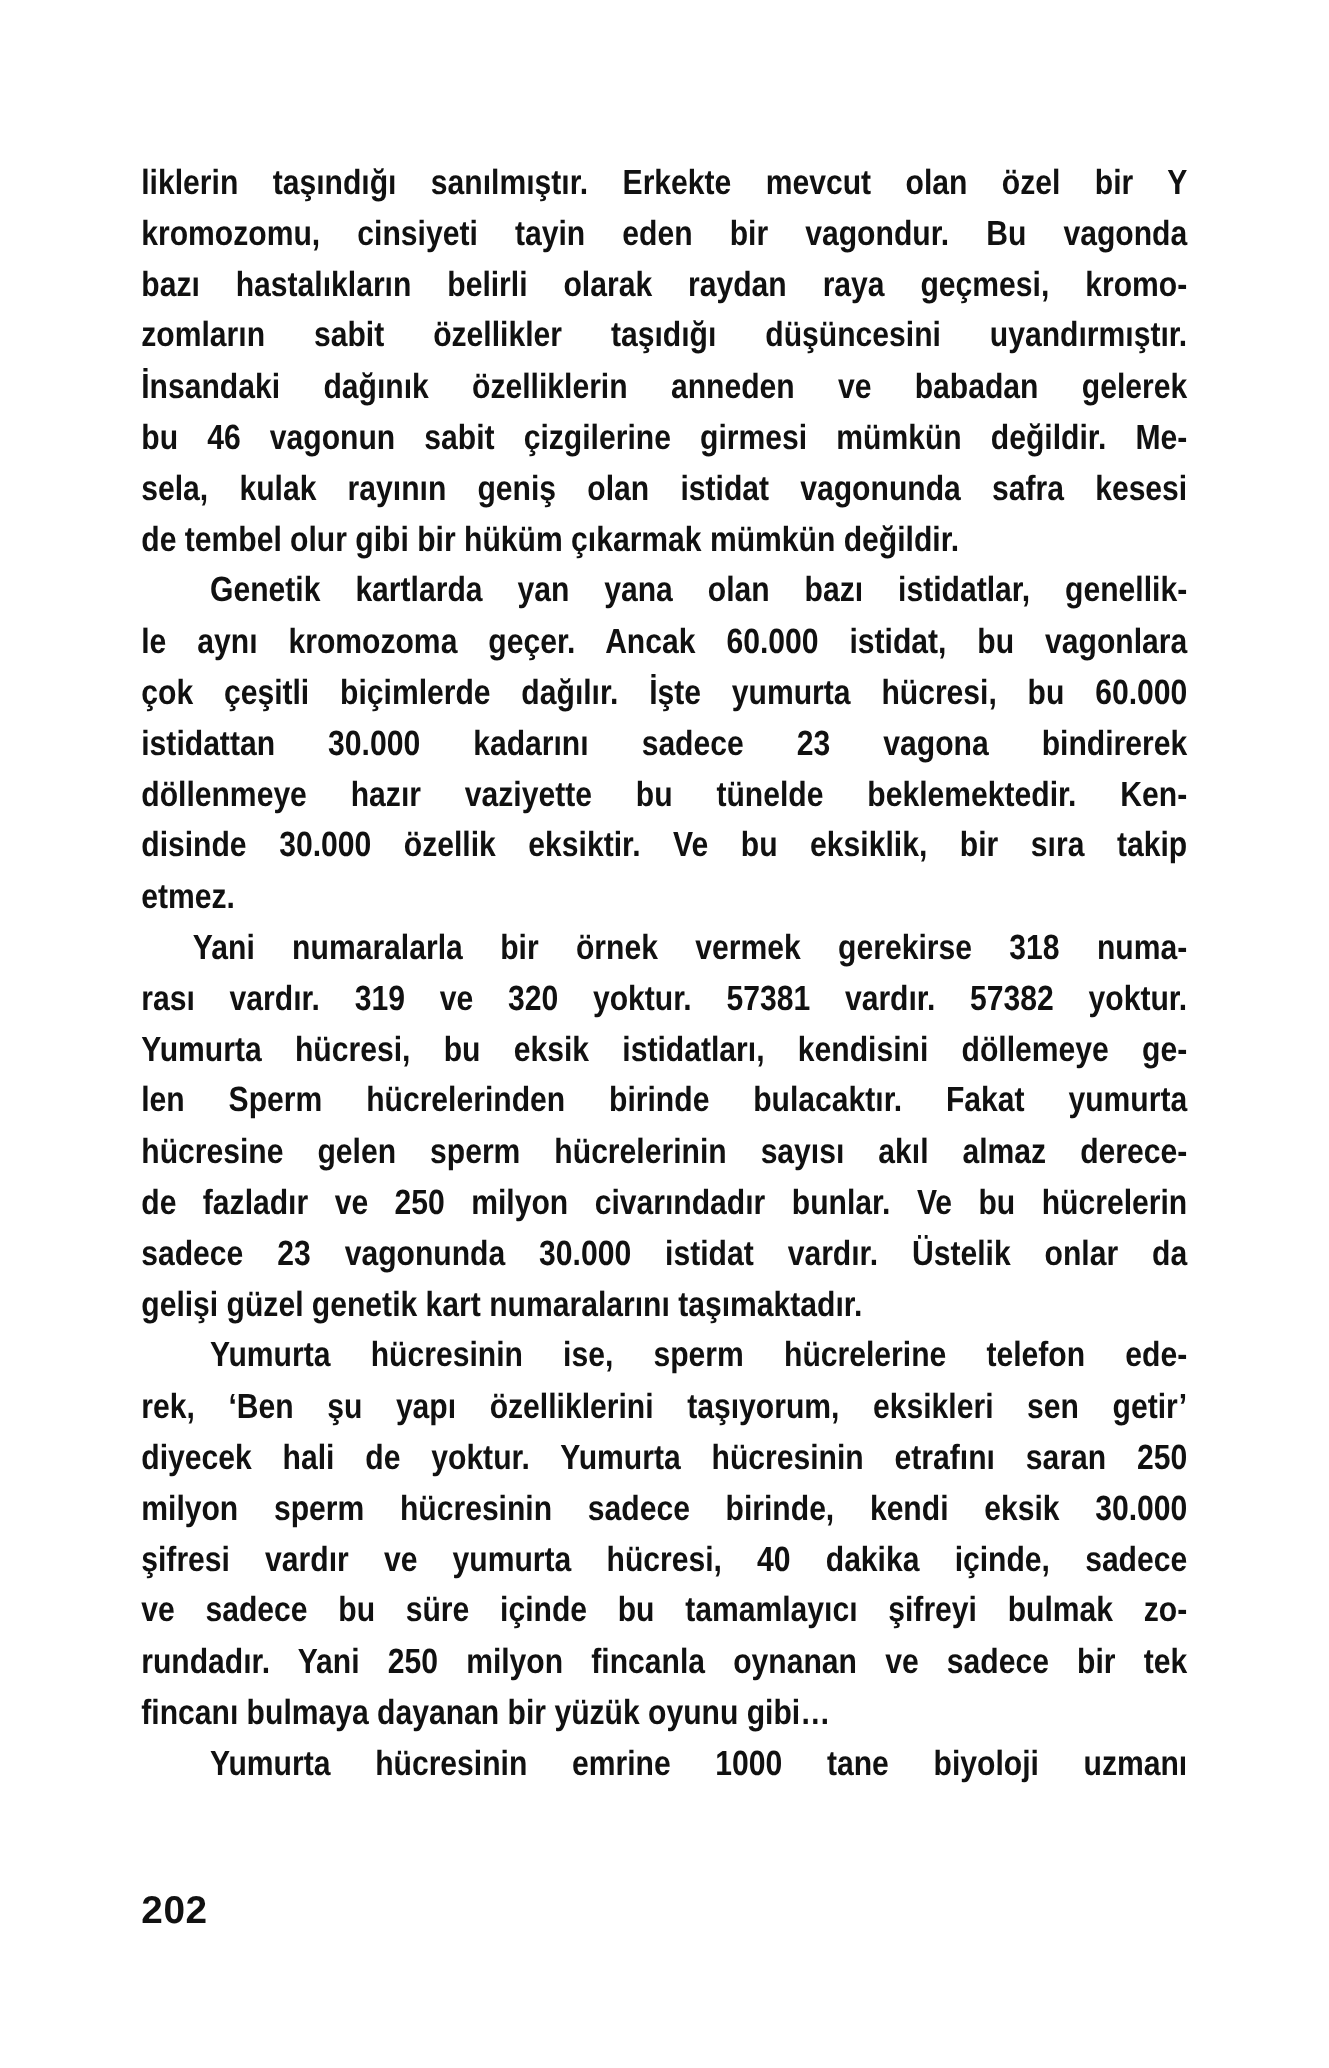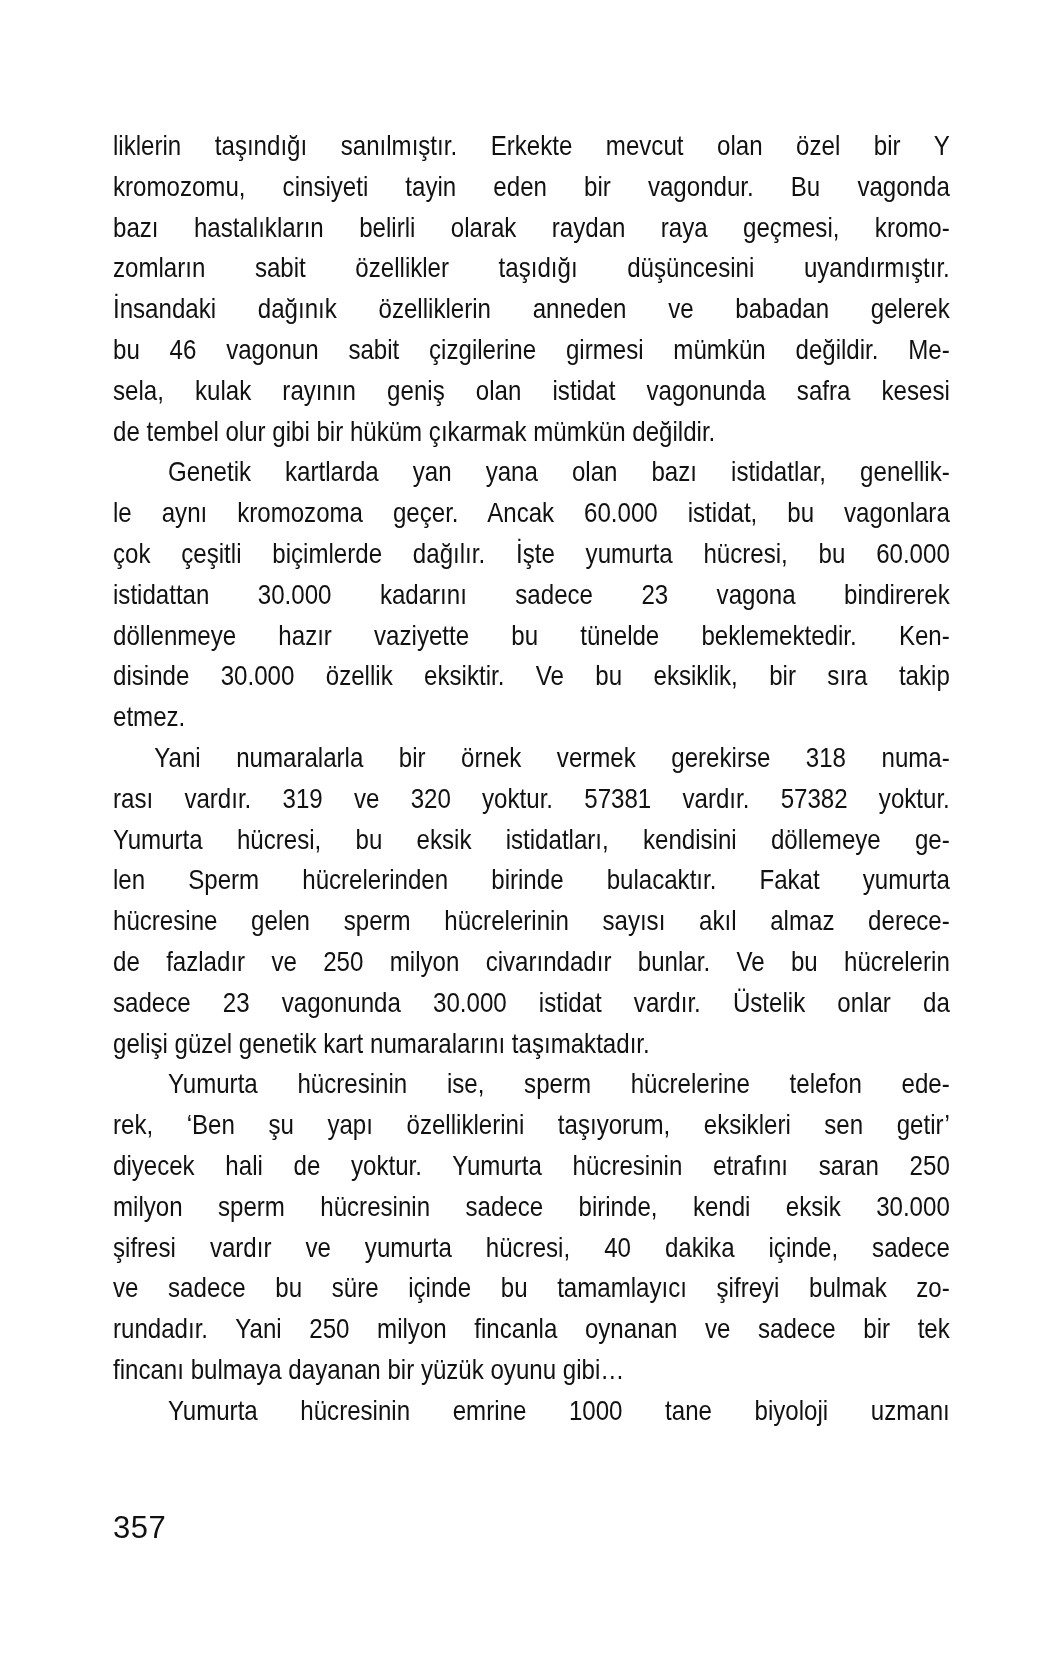--- a/index.html
+++ b/index.html
@@ -12,20 +12,21 @@
     height: 1654px;
     position: relative;
     overflow: hidden;
   }
   .page {
     position: absolute;
     left: 0; top: 0;
     width: 1063px;
     height: 1252px;
     background: #ffffff;
+    font-weight: bold;
   }
   .text-block {
     position: absolute;
     left: 113px;
     top: 126px;
     width: 837px;
     font-family: "Liberation Sans", sans-serif;
     font-size: 28px;
     color: #111111;
     transform: scaleX(0.86);
@@ -98,14 +99,14 @@
       <div class="line">şifresi vardır ve yumurta hücresi, 40 dakika içinde, sadece</div>
       <div class="line">ve sadece bu süre içinde bu tamamlayıcı şifreyi bulmak zo-</div>
       <div class="line">rundadır. Yani 250 milyon fincanla oynanan ve sadece bir tek</div>
       <div class="line last">fincanı bulmaya dayanan bir yüzük oyunu gibi…</div>
 
       <div class="line indent">Yumurta hücresinin emrine 1000 tane biyoloji uzmanı</div>
 
     </div>
   </div>
 
-  <div class="page-number">357</div>
+  <div class="page-number">202</div>
 </div>
 
 </body></html>

